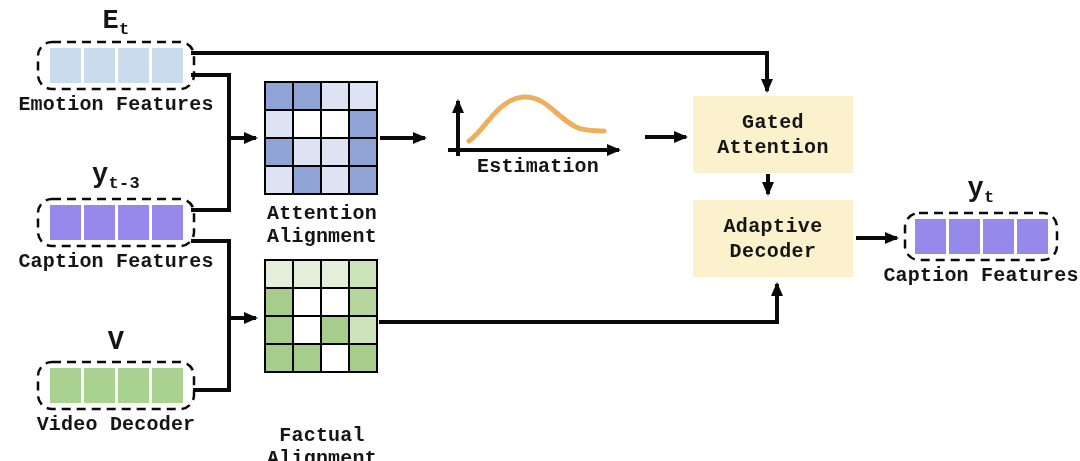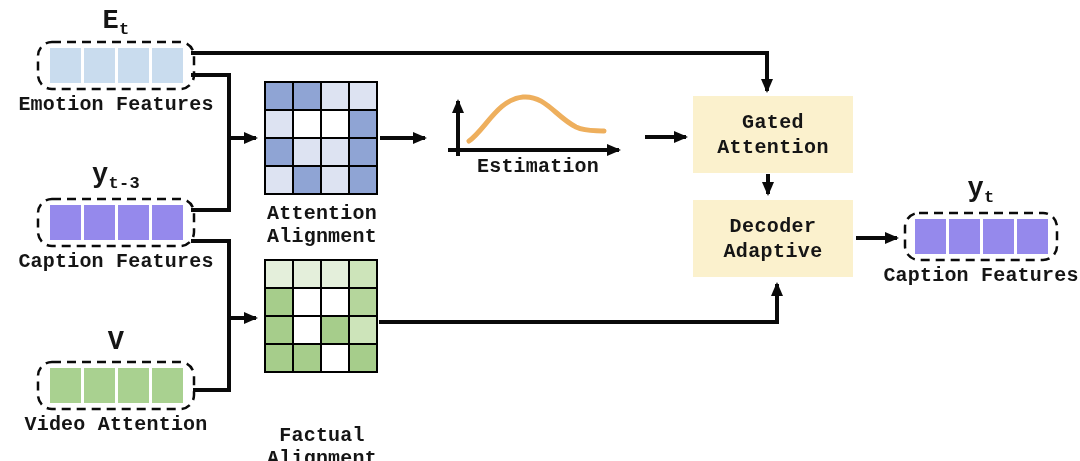--- a/index.html
+++ b/index.html
@@ -86,21 +86,21 @@
 
   <div class="symbol" style="left:38px;top:327px;width:156px;">
     <span>V</span><sub></sub>
   </div>
   <div class="sq-row" style="left:38px;top:362px;width:156px;height:47px;">
       <div class="sq" style="background: rgb(169, 209, 144);"></div>
       <div class="sq" style="background: rgb(169, 209, 144);"></div>
       <div class="sq" style="background: rgb(169, 209, 144);"></div>
       <div class="sq" style="background: rgb(169, 209, 144);"></div>
     </div>
-  <div class="caption" style="left:16px;top:413px;width:200px;">Video Attention</div>
+  <div class="caption" style="left:16px;top:413px;width:200px;">Video Decoder</div>
 
   <div class="matrix" style="left:264px;top:81px;">
       <div style="background: rgb(143, 164, 212);"></div>
       <div style="background: rgb(143, 164, 212);"></div>
       <div style="background: rgb(221, 227, 242);"></div>
       <div style="background: rgb(221, 227, 242);"></div>
       <div style="background: rgb(221, 227, 242);"></div>
       <div style="background: rgb(255, 255, 255);"></div>
       <div style="background: rgb(255, 255, 255);"></div>
       <div style="background: rgb(143, 164, 212);"></div>
@@ -143,22 +143,22 @@
 
   <div class="mlabel" style="left:438px;top:155px;width:200px;">
     <span>Estimation</span>
   </div>
 
   <div class="module" style="left:693px;top:96px;">
     <span>Gated</span>
     <span>Attention</span>
   </div>
   <div class="module" style="left:693px;top:200px;">
+    <span>Adaptive</span>
     <span>Decoder</span>
-    <span>Adaptive</span>
   </div>
 
   <div class="symbol" style="left:905px;top:174px;width:152px;">
     <span>y</span><sub>t</sub>
   </div>
   <div class="sq-row" style="left:905px;top:213px;width:152px;height:47px;">
       <div class="sq" style="background: rgb(149, 137, 236);"></div>
       <div class="sq" style="background: rgb(149, 137, 236);"></div>
       <div class="sq" style="background: rgb(149, 137, 236);"></div>
       <div class="sq" style="background: rgb(149, 137, 236);"></div>

